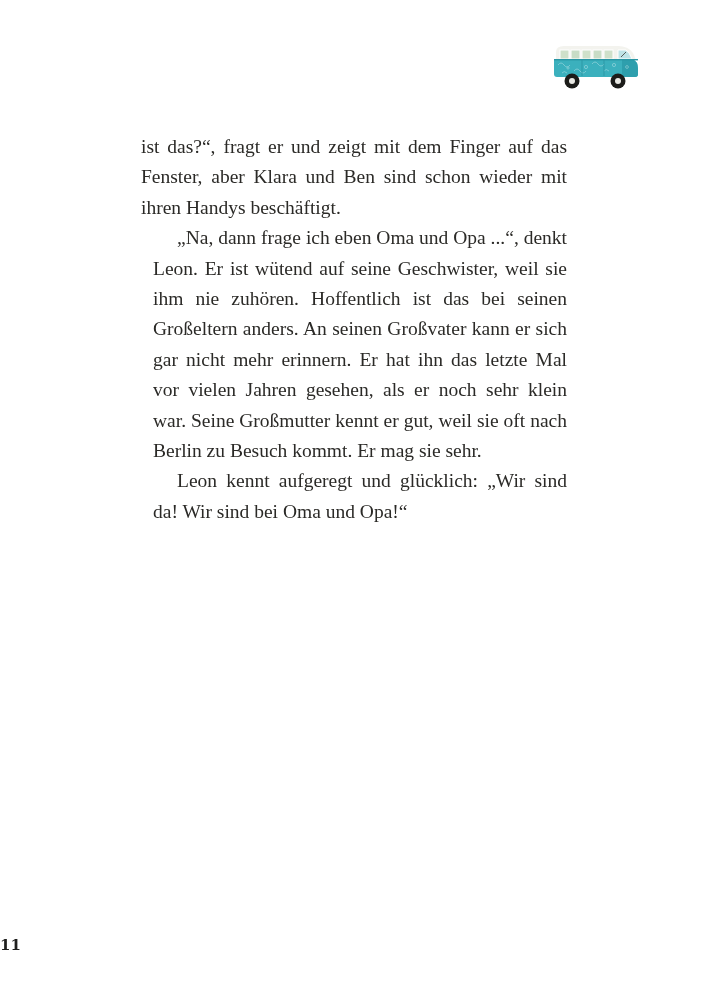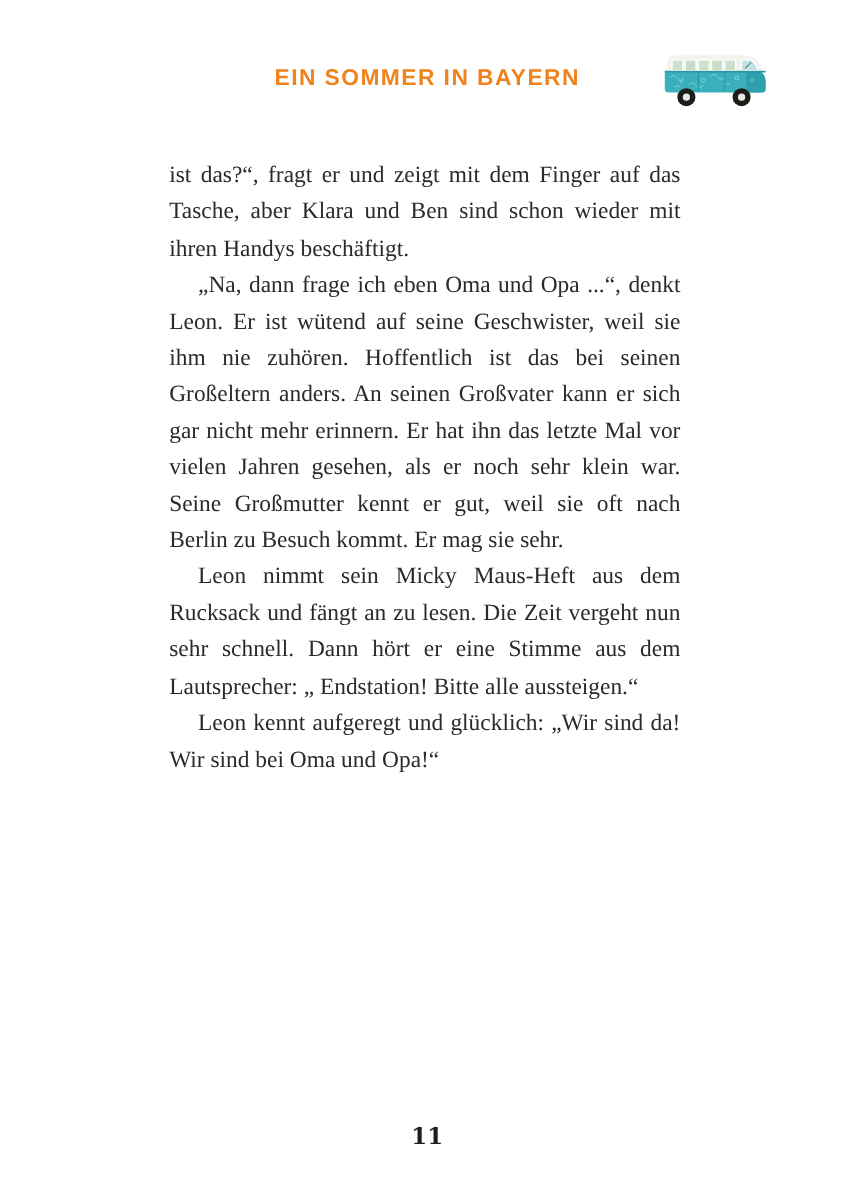--- a/index.html
+++ b/index.html
@@ -44,39 +44,39 @@
     font-size: 19.5px;
     line-height: 30.4px;
     text-align: justify;
   }
   .body-text p {
     margin: 0;
     padding: 0;
   }
   .body-text p.indent {
     text-indent: 24px;
+    margin-left: 12px;
   }
   .page-number {
     position: absolute;
     top: 936px;
     left: 0;
     width: 712px;
-    text-align: center;
+    text-align: left;
     font-family: "DejaVu Serif", serif;
     font-weight: bold;
-    font-size: 19px;
+    font-size: 15px;
     color: #1F1F1D;
   }
 </style>
 </head>
 <body>
 
 <div class="page">
 
-  <div class="chapter-header">EIN SOMMER IN BAYERN</div>
 
   <svg class="bus-illustration" viewBox="0 0 88 50" xmlns="http://www.w3.org/2000/svg" aria-hidden="true">
 
     <path d="M2 16 H80 Q86 18 86 26 L86 31 Q86 34 83 34 L5 34 Q2 34 2 31 Z" fill="#3BB0BD"></path>
 
     <path d="M70 16 H80 Q86 18 86 26 L86 31 Q86 34 83 34 L70 34 Z" fill="#2E9FAD"></path>
 
     <g fill="none" stroke="#ffffff" stroke-width="0.8" opacity="0.4">
       <path d="M6 22 q3 -4 6 0 q3 4 6 0"></path>
       <path d="M22 28 q3 -4 6 0 q3 4 6 0"></path>
@@ -109,21 +109,20 @@
 
     <g>
       <circle cx="20" cy="38" r="7.5" fill="#1C1C1A"></circle>
       <circle cx="20" cy="38" r="3" fill="#E9E9E4"></circle>
       <circle cx="66" cy="38" r="7.5" fill="#1C1C1A"></circle>
       <circle cx="66" cy="38" r="3" fill="#E9E9E4"></circle>
     </g>
   </svg>
 
   <div class="body-text">
-    <p>ist das?“, fragt er und zeigt mit dem Finger auf das Tasche, aber Klara und Ben sind schon wieder mit ihren Handys beschäftigt.</p>
+    <p>ist das?“, fragt er und zeigt mit dem Finger auf das Fenster, aber Klara und Ben sind schon wieder mit ihren Handys beschäftigt.</p>
     <p class="indent">„Na, dann frage ich eben Oma und Opa ...“, denkt Leon. Er ist wütend auf seine Geschwister, weil sie ihm nie zuhören. Hoffentlich ist das bei seinen Großeltern anders. An seinen Großvater kann er sich gar nicht mehr erinnern. Er hat ihn das letzte Mal vor vielen Jahren gesehen, als er noch sehr klein war. Seine Großmutter kennt er gut, weil sie oft nach Berlin zu Besuch kommt. Er mag sie sehr.</p>
-    <p class="indent">Leon nimmt sein Micky Maus-Heft aus dem Rucksack und fängt an zu lesen. Die Zeit vergeht nun sehr schnell. Dann hört er eine Stimme aus dem Lautsprecher: „ Endstation! Bitte alle aussteigen.“</p>
     <p class="indent">Leon kennt aufgeregt und glücklich: „Wir sind da! Wir sind bei Oma und Opa!“</p>
   </div>
 
   <div class="page-number">11</div>
 
 </div>
 
 </body></html>

